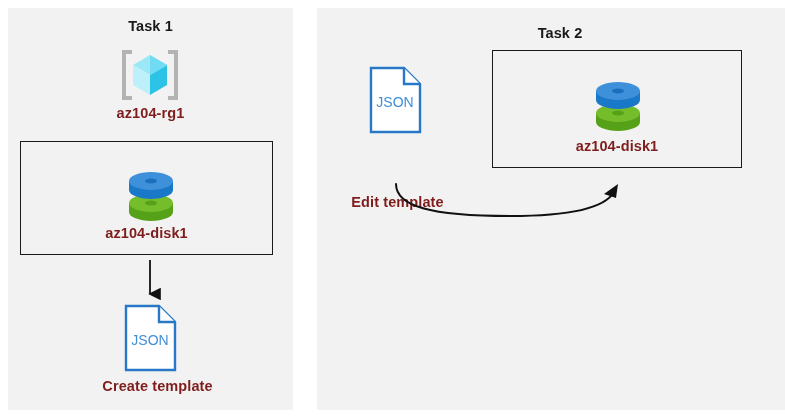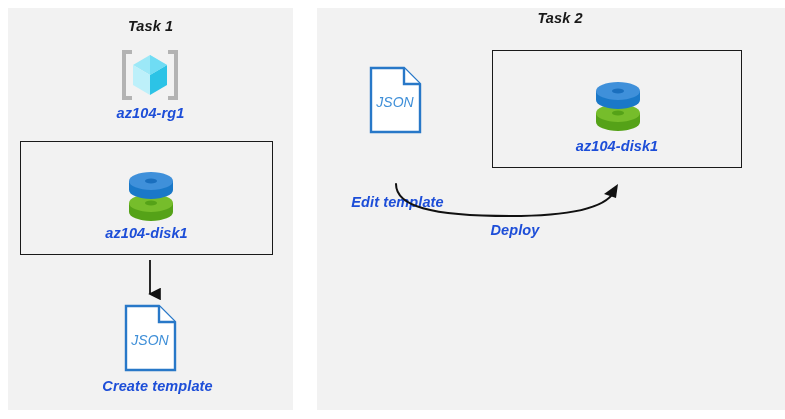--- a/index.html
+++ b/index.html
@@ -13,59 +13,58 @@
     position: relative;
     font-family: "Liberation Sans", sans-serif;
     overflow: hidden;
   }
   .canvas {
     position: absolute;
     left: 0; top: 0;
     width: 785px;
     height: 419px;
     background: #ffffff;
-    font-style: italic;
   }
   
   .panel {
     position: absolute;
     background: #f2f2f2;
   }
   #panel-task1 { left: 8px;  top: 8px;  width: 285px; height: 402px; }
   #panel-task2 { left: 317px; top: 8px; width: 468px; height: 402px; }
 
   
   .task-title {
     position: absolute;
     font-size: 14.5px;
     font-weight: bold;
     color: #191919;
     text-align: center;
     letter-spacing: 0.1px;
     white-space: nowrap;
   }
   #task1-title { left: 8px;  top: 18px; width: 285px; }
-  #task2-title { left: 450px; top: 10px; width: 220px; }
+  #task2-title { left: 450px; top: 25px; width: 220px; }
 
   
   .res-box {
     position: absolute;
     border: 1.6px solid #1a1a1a;
     background: transparent;
     box-sizing: border-box;
   }
   #task1-disk-box { left: 20px;  top: 141px; width: 253px; height: 114px; }
   #task2-disk-box { left: 492px; top: 50px;  width: 250px; height: 118px; }
 
   
   .node-label {
     position: absolute;
     font-size: 14.5px;
     font-weight: bold;
-    color: #1d4ed8;
+    color: #7f1d1d;
     text-align: center;
     white-space: nowrap;
     letter-spacing: 0.1px;
   }
   #label-rg1         { left: 8px;   top: 105px; width: 285px; }
   #label-disk1-t1    { left: 20px;  top: 225px; width: 253px; }
   #label-create-tpl  { left: 15px;   top: 378px; width: 285px; }
   #label-edit-tpl    { left: 330px; top: 146px; width: 135px; margin-top: 48px; }
   #label-disk1-t2    { left: 492px; top: 138px; width: 250px; }
   #label-deploy      { left: 400px; top: 222px; width: 230px; }
@@ -180,15 +179,14 @@
     </svg>
   </div>
 
   <div class="node-label" id="label-disk1-t2">az104-disk1</div>
 
   <svg class="arrow-svg" id="arrow-deploy" viewBox="0 0 240 48">
     <path d="M6 4 C6 26, 40 36, 120 36 C186 36, 216 26, 224 12" fill="none" stroke="#111111" stroke-width="2" stroke-linecap="round"></path>
     <polygon points="228,4 214,14 226,18" fill="#111111"></polygon>
   </svg>
 
-  <div class="node-label" id="label-deploy">Deploy</div>
 
 </div>
 
 </body></html>

